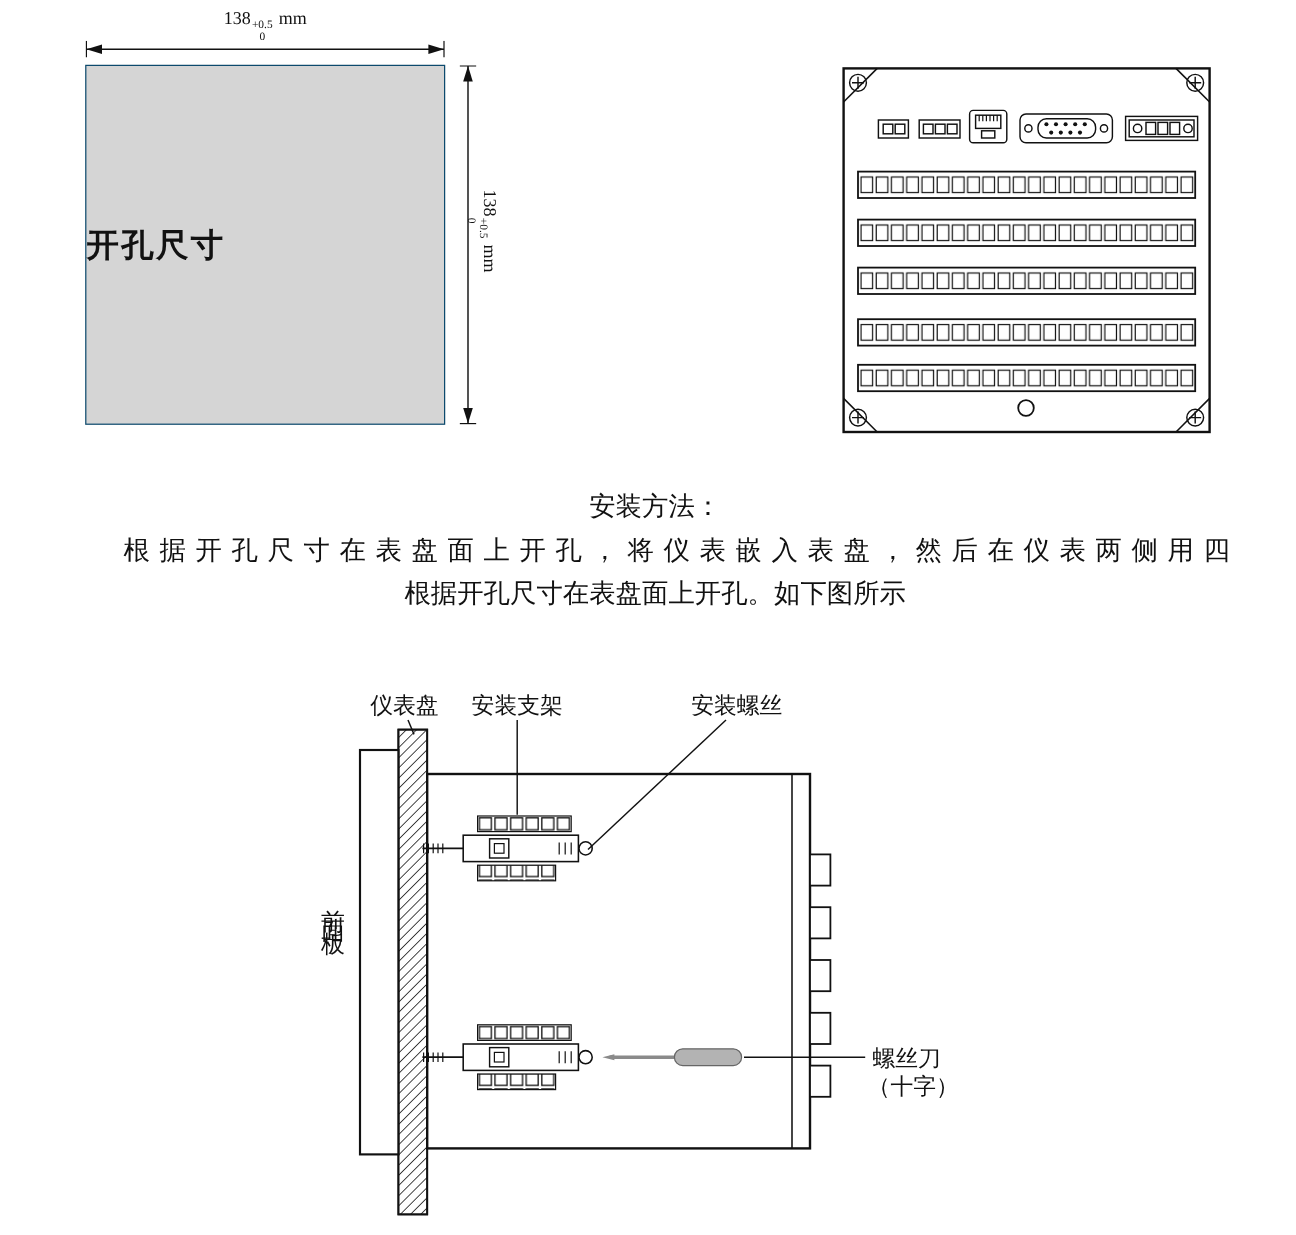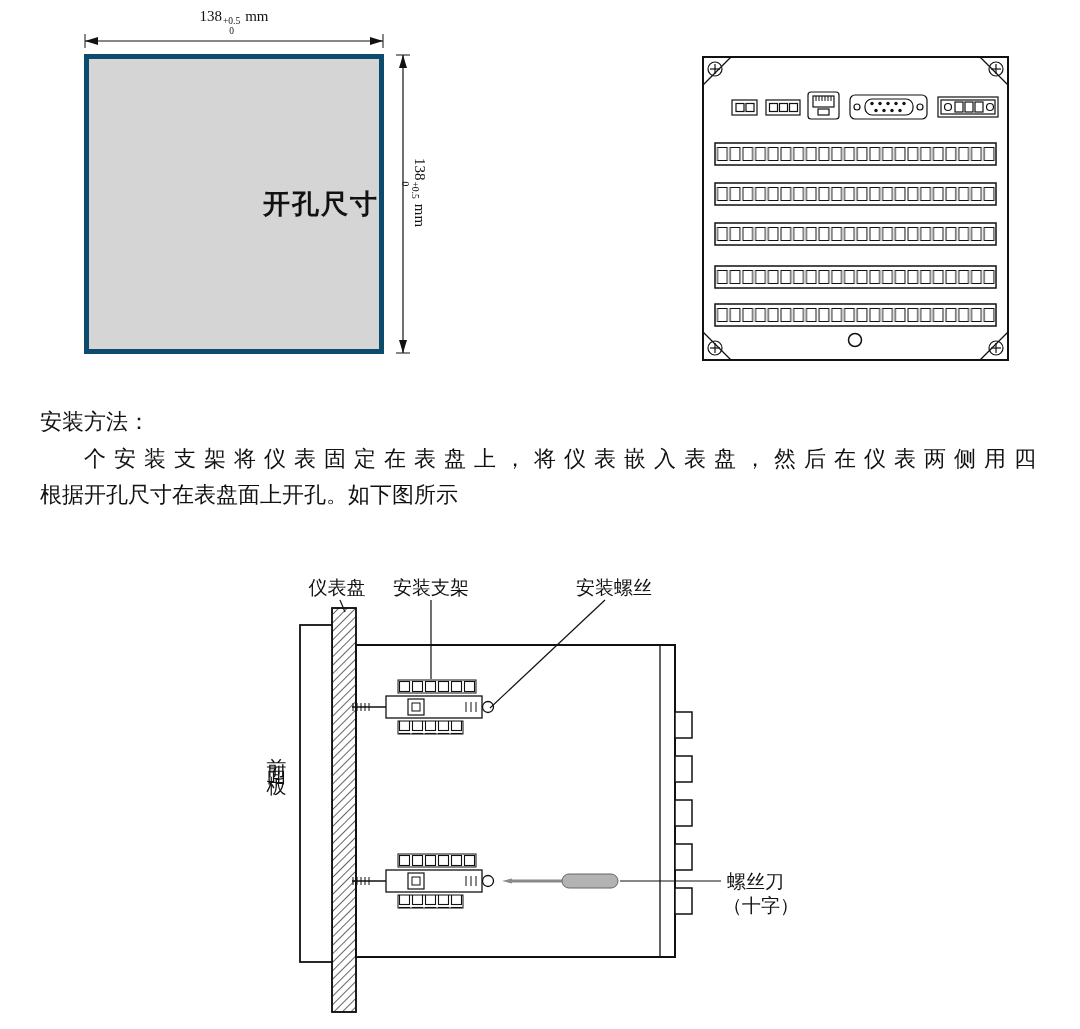--- a/index.html
+++ b/index.html
@@ -3,42 +3,42 @@
 <meta charset="utf-8">
 <style>
   html,body{margin:0;padding:0;}
   body{
     width:1080px;height:1029px;position:relative;overflow:hidden;background:#ffffff;
     font-family:"Liberation Serif","DejaVu Serif",serif;color:#111;
   }
   .abs{position:absolute;}
 
   
-  #cutout-fig{left:76px;top:8px;width:390px;height:372px;}
+  #cutout-fig{left:63px;top:8px;width:390px;height:372px;}
   .dim-label{font-size:15px;white-space:nowrap;color:#111;}
   .dim-top{left:8px;top:0;width:300px;text-align:center;}
   .tol{display:inline-flex;flex-direction:column;line-height:1;vertical-align:-3px;margin:0 2px 0 1px;}
   .tol span{font-size:9.5px;}
   .unit{margin-left:3px;}
   .dim-right{left:352px;top:150px;transform-origin:0 0;transform:rotate(90deg);}
   #cutout-square{
-    left:8px;top:46px;width:300px;height:300px;background:#d5d5d5;border:5px solid #0c4a6e;
-    box-sizing:border-box;display:flex;align-items:center;justify-content:flex-end;
+    left:8px;top:46px;width:300px;height:300px;background:#d5d5d5;border:1px solid #0c4a6e;
+    box-sizing:border-box;display:flex;align-items:center;justify-content:flex-start;
   }
   #cutout-square .lab{font-weight:bold;font-size:27px;letter-spacing:2px;}
   .arrow-h{left:8px;top:26px;}
   .arrow-v{left:320px;top:46px;}
   svg{display:block;}
   svg text{font-family:"Liberation Serif","DejaVu Serif",serif;font-size:19px;fill:#111;stroke:none;}
 
   
   #rear-fig{left:700px;top:54px;}
 
   
-  #instructions{left:40px;top:404px;width:1012px;font-size:22px;line-height:36.5px;}
+  #instructions{left:40px;top:404px;width:1012px;font-size:22px;line-height:36.5px;text-align:center;}
   #instructions .l1{text-indent:44px;letter-spacing:8px;}
 
   
   #install-fig{left:240px;top:562px;}
   #front-panel-label{
     left:264px;top:742px;font-size:20px;writing-mode:vertical-rl;text-orientation:upright;
     letter-spacing:9px;
   }
 </style>
 </head>
@@ -186,21 +186,21 @@
   <g transform="translate(15,250)">
     <rect x="0" y="0" width="281" height="22" fill="#fff" stroke="#111" stroke-width="1.5"></rect>
     <rect x="1" y="0" width="279" height="22" fill="url(#cellsA)" stroke="none"></rect>
   </g>
 
   <circle cx="155" cy="286" r="6.5" fill="#fff" stroke="#111" stroke-width="1.5"></circle>
 </svg>
 
 <div id="instructions" class="abs">
   <div class="heading">安装方法：</div>
-  <div class="l1">个安装支架将仪表固定在表盘上，将仪表嵌入表盘，然后在仪表两侧用四</div>
+  <div class="l1">根据开孔尺寸在表盘面上开孔，将仪表嵌入表盘，然后在仪表两侧用四</div>
   <div class="l2">根据开孔尺寸在表盘面上开孔。如下图所示</div>
 </div>
 
 <svg id="install-fig" class="abs" width="800" height="465" viewBox="0 0 800 465">
   <defs>
     <pattern id="hatch" patternUnits="userSpaceOnUse" width="6" height="6" patternTransform="rotate(45)">
       <line x1="0" y1="0" x2="0" y2="6" stroke="#111" stroke-width="1.3"></line>
     </pattern>
     <pattern id="cellsB" x="7" patternUnits="userSpaceOnUse" width="13" height="13">
       <rect x="1.5" y="1.5" width="10" height="10" fill="#fff" stroke="#111" stroke-width="1.1"></rect>

